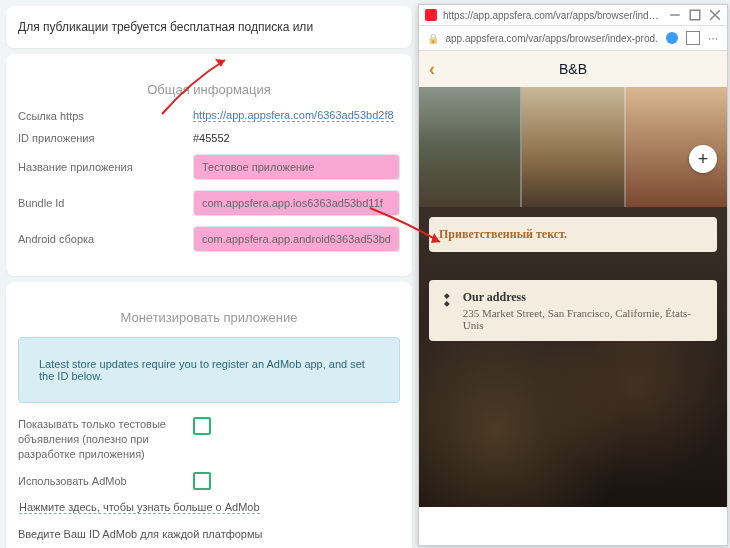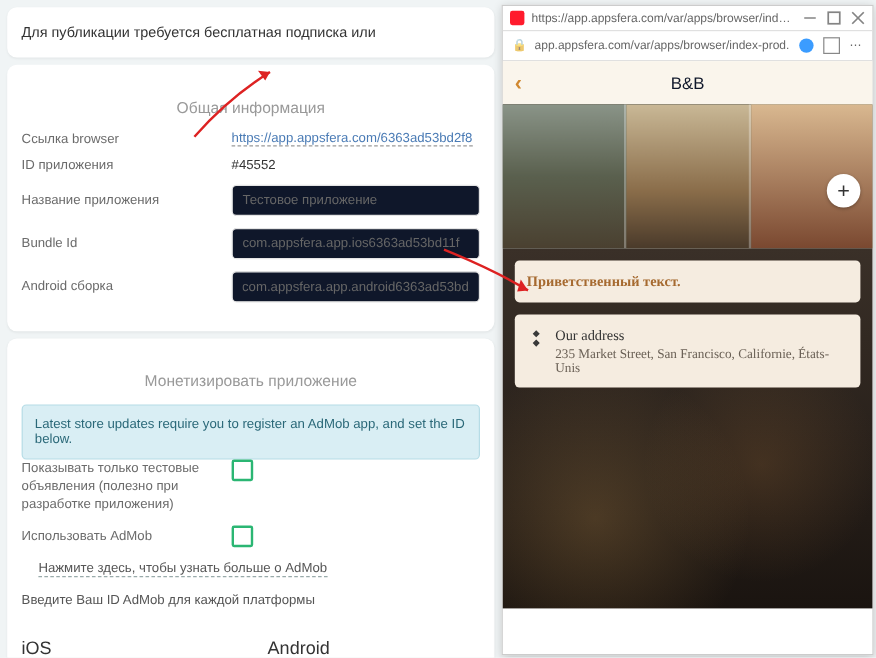--- a/index.html
+++ b/index.html
@@ -4,22 +4,22 @@
 <style>
 body{margin:0;font-family:Arial,sans-serif;font-size:12px;background:#f0f4f5;width:730px;height:548px;overflow:hidden;position:relative}
 .left-pane{width:418px;padding:0;position:absolute;left:0;top:0}
 .card{background:#fff;border-radius:8px;margin:6px 6px;padding:14px 12px;box-shadow:0 1px 2px rgba(0,0,0,.05)}
 .notice{text-align:left;color:#333}
 .section-title{text-align:center;color:#999;font-size:13px;margin:14px 0 12px}
 .row{display:flex;align-items:center;margin-bottom:10px}
 .label{width:175px;color:#6b6b6b;font-size:11px}
 .link{color:#4a7bb5;border-bottom:1px dashed #999;font-size:11px}
 .val{color:#333;font-weight:normal;font-size:11px}
-.inp{flex:1;background:#0f172a;border:1px solid #e4e4e4;border-radius:4px;padding:6px 8px;color:#666;font-size:11px}
-.alert{background:#d9eef4;border:1px solid #b6dce6;border-radius:4px;padding:10px;color:#2a6878;font-size:11px;}
+.inp{flex:1;background:#f9a8d4;border:1px solid #e4e4e4;border-radius:4px;padding:6px 8px;color:#666;font-size:11px}
+.alert{background:#d9eef4;border:1px solid #b6dce6;border-radius:4px;padding:20px;color:#2a6878;font-size:11px;margin-bottom:14px}
 .chk{width:14px;height:14px;border:2px solid #2bb673;border-radius:2px}
 .underline{border-bottom:1px dashed #9aa;color:#555;font-size:11px}
 .platform{font-size:15px;color:#333;margin-top:12px}
 .browser{position:absolute;left:418px;top:4px;width:308px;height:540px;background:#fff;border:1px solid #ccc;box-shadow:0 2px 8px rgba(0,0,0,.2)}
 .titlebar{display:flex;align-items:center;padding:4px 6px;border-bottom:1px solid #e0e0e0;font-size:10px;color:#666}
 .opera{width:12px;height:12px;background:#ff1b2d;border-radius:2px;margin-right:6px}
 .winbtn{width:12px;height:12px;margin-left:8px;opacity:.6}
 .addrbar{display:flex;align-items:center;padding:5px 8px;border-bottom:1px solid #e0e0e0;font-size:10px;color:#666}
 .lock{margin-right:6px;opacity:.6}
 .shield{width:12px;height:12px;background:#3b9cff;border-radius:50%;margin-left:auto}
@@ -27,37 +27,37 @@
 .appbar{display:flex;align-items:center;justify-content:center;position:relative;padding:10px;background:#faf5ec}
 .back{position:absolute;left:10px;color:#d08830;font-size:18px;font-weight:bold}
 .appname{color:#0f172a;font-family:Liberation Sans, sans-serif;font-size:14px}
 .hero{position:relative;height:120px;background:linear-gradient(135deg,#4a5345,#6b7055);display:flex}
 .hero-img{flex:1;border-right:2px solid rgba(255,255,255,.3);background:linear-gradient(180deg,#8a9488 0%,#5a604e 50%,#4a4030 100%)}
 .hero-img:nth-child(2){background:linear-gradient(180deg,#c9b896 0%,#8a6d4a 60%,#4a3a2a 100%)}
 .hero-img:nth-child(3){background:linear-gradient(180deg,#d9b890 0%,#7a4830 100%);border:0}
 .plusbtn{position:absolute;right:10px;top:58px;width:28px;height:28px;background:#fff;border-radius:50%;box-shadow:0 1px 3px rgba(0,0,0,.3);display:flex;align-items:center;justify-content:center;font-size:18px;color:#333}
 .content{padding:10px;background:linear-gradient(180deg,#3a3028 0%,#1a1410 100%);height:280px;position:relative}
 .content::before{content:"";position:absolute;inset:0;background:radial-gradient(circle at 25% 75%,rgba(200,150,80,.25),transparent 40%),radial-gradient(circle at 70% 60%,rgba(180,120,60,.2),transparent 35%)}
-.box{background:#f5ece0;border-radius:4px;padding:10px;margin-bottom:10px;font-family:Georgia,serif;position:relative}
+.box{background:#f5ece0;border-radius:4px;padding:10px;margin-bottom:28px;font-family:Georgia,serif;position:relative}
 .box-title{color:#a66a30;font-weight:bold;font-size:12px}
 .box-text{color:#6a6055;font-size:11px;margin-top:2px}
 .addr-box{display:flex;align-items:flex-start;gap:8px}
 .addr-icon{width:16px;height:16px;margin-top:2px}
 .arrow{position:absolute;pointer-events:none}
 </style>
 </head>
 <body>
 
 <div class="left-pane">
   <div class="card notice">Для публикации требуется бесплатная подписка или </div>
 
   <div class="card">
     <div class="section-title">Общая информация</div>
     <div class="row">
-      <div class="label">Ссылка browser</div>
+      <div class="label">Ссылка https</div>
       <a class="link">https://app.appsfera.com/6363ad53bd2f8</a>
     </div>
     <div class="row">
       <div class="label">ID приложения</div>
       <div class="val">#45552</div>
     </div>
     <div class="row">
       <div class="label">Название приложения</div>
       <input class="inp" value="Тестовое приложение" style="">
     </div>
@@ -75,21 +75,21 @@
     <div class="section-title">Монетизировать приложение</div>
     <div class="alert">Latest store updates require you to register an AdMob app, and set the ID below.</div>
     <div class="row" style="align-items:flex-start">
       <div class="label" style="line-height:1.35">Показывать только тестовые объявления (полезно при разработке приложения)</div>
       <div class="chk"></div>
     </div>
     <div class="row">
       <div class="label">Использовать AdMob</div>
       <div class="chk"></div>
     </div>
-    <div style="margin:8px 14px"><a class="underline">Нажмите здесь, чтобы узнать больше о AdMob</a></div>
+    <div style="margin:8px 1px"><a class="underline">Нажмите здесь, чтобы узнать больше о AdMob</a></div>
     <div style="color:#555;font-size:11px;margin:14px 0">Введите Ваш ID AdMob для каждой платформы</div>
     <div style="display:flex;gap:180px">
       <div class="platform">iOS</div>
       <div class="platform">Android</div>
     </div>
   </div>
 </div>
 
 <div class="browser">
   <div class="titlebar">
@@ -124,21 +124,21 @@
   </div>
   <div class="content">
     <div class="box">
       <div class="box-title">Приветственный текст.</div>
     </div>
     <div class="box addr-box">
       <svg class="addr-icon" viewBox="0 0 16 16">
           <path d="M8 1l3 3-3 3-3-3zM8 9l3 3-3 3-3-3z" fill="#3a3a3a"></path>
         </svg>
       <div>
-        <div style="color:#333;font-weight:normal;font-size:12px">Our address</div>
+        <div style="color:#333;font-weight:bold;font-size:12px">Our address</div>
         <div class="box-text">235 Market Street, San Francisco, Californie, États-Unis</div>
       </div>
     </div>
   </div>
 </div>
 
 <svg class="arrow" style="left:150px;top:52px" width="90" height="80">
     <path d="M75 8 Q40 30 12 62" stroke="#d22" stroke-width="2" fill="none"></path>
     <path d="M75 8 l-10 -1 l6 8 z" fill="#d22"></path>
   </svg>

